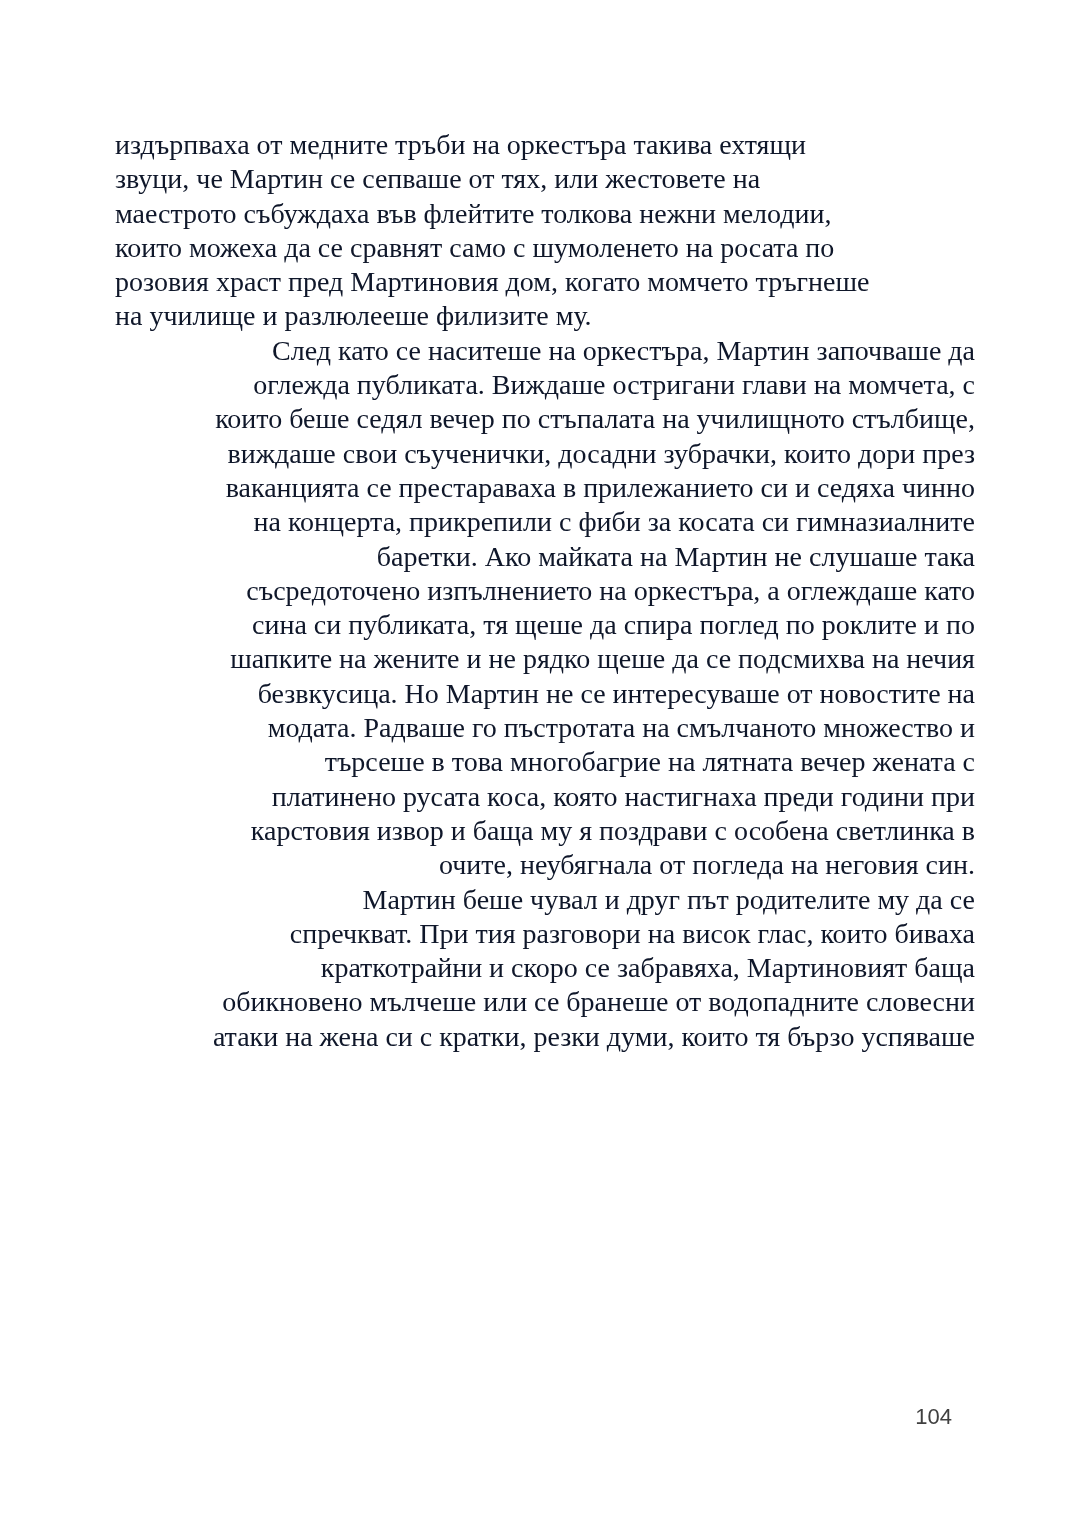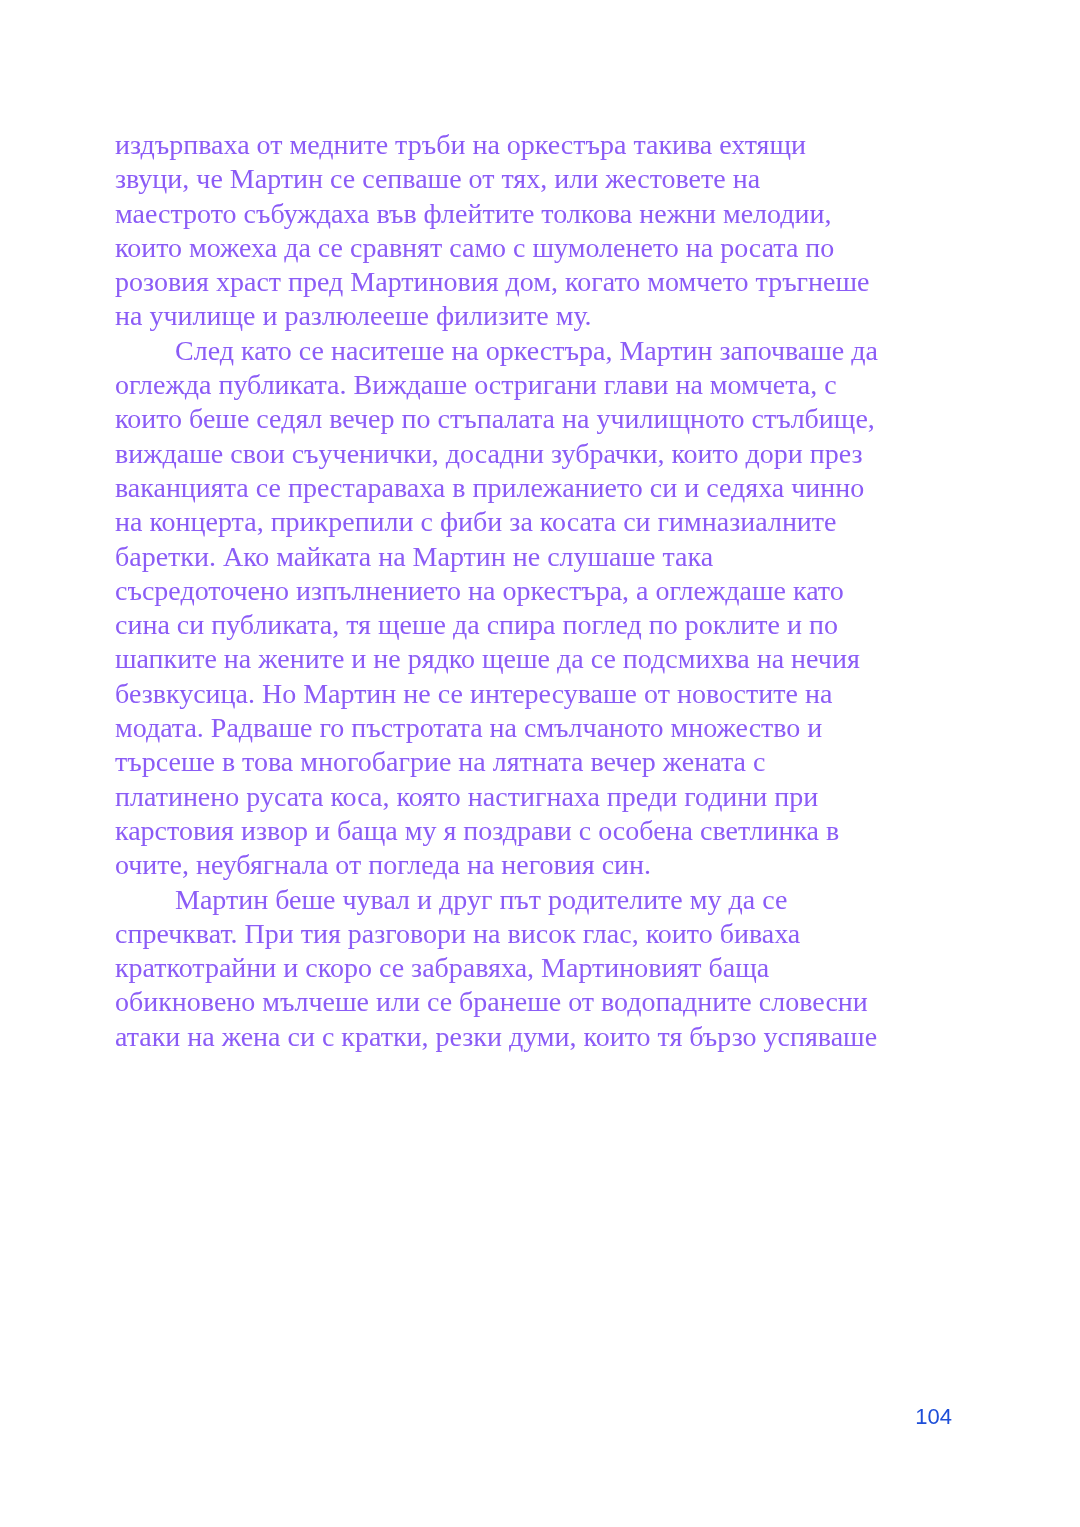--- a/index.html
+++ b/index.html
@@ -15,39 +15,40 @@
     overflow: hidden;
   }
   .body-text {
     position: absolute;
     left: 115px;
     top: 128px;
     width: 860px;
     font-family: "Liberation Serif", "DejaVu Serif", serif;
     font-size: 28px;
     line-height: 34.3px;
-    color: #8b5cf6;
+    color: #0f172a;
   }
   .paragraph {
     margin: 0;
     white-space: pre;          
   }
   .paragraph.indent {
     text-indent: 60px;         
+    text-align: right;
   }
   .paragraph.section-gap {
     margin-top: 34.3px;        
   }
   .page-number {
     position: absolute;
     top: 1404px;
     right: 128px;
     font-family: "Liberation Sans", "DejaVu Sans", sans-serif;
     font-size: 22px;
-    color: #1d4ed8;
+    color: #404040;
   }
 </style>
 </head>
 <body>
 
 <div class="page">
 
   <div class="body-text">
     <p class="paragraph">издърпваха от медните тръби на оркестъра такива ехтящи
 звуци, че Мартин се сепваше от тях, или жестовете на

